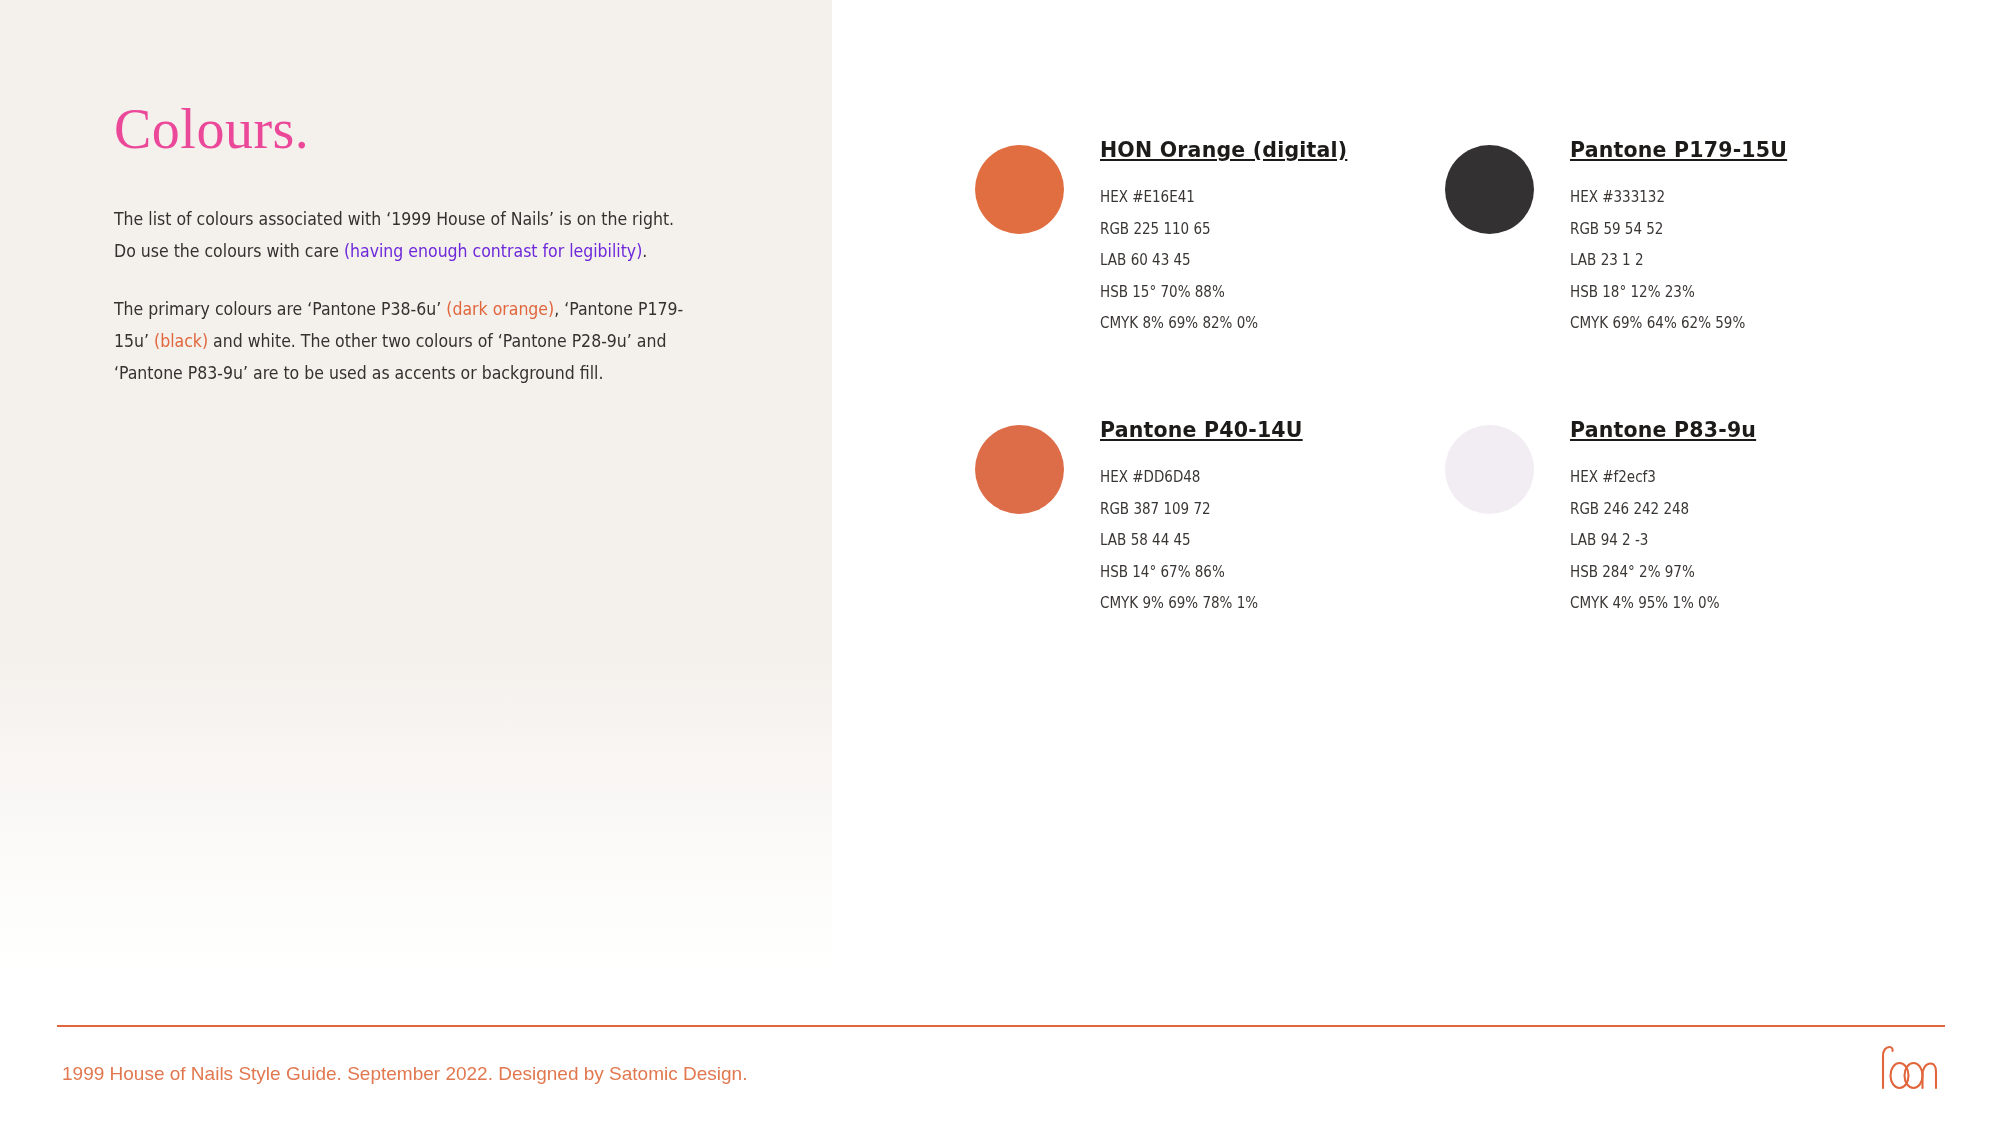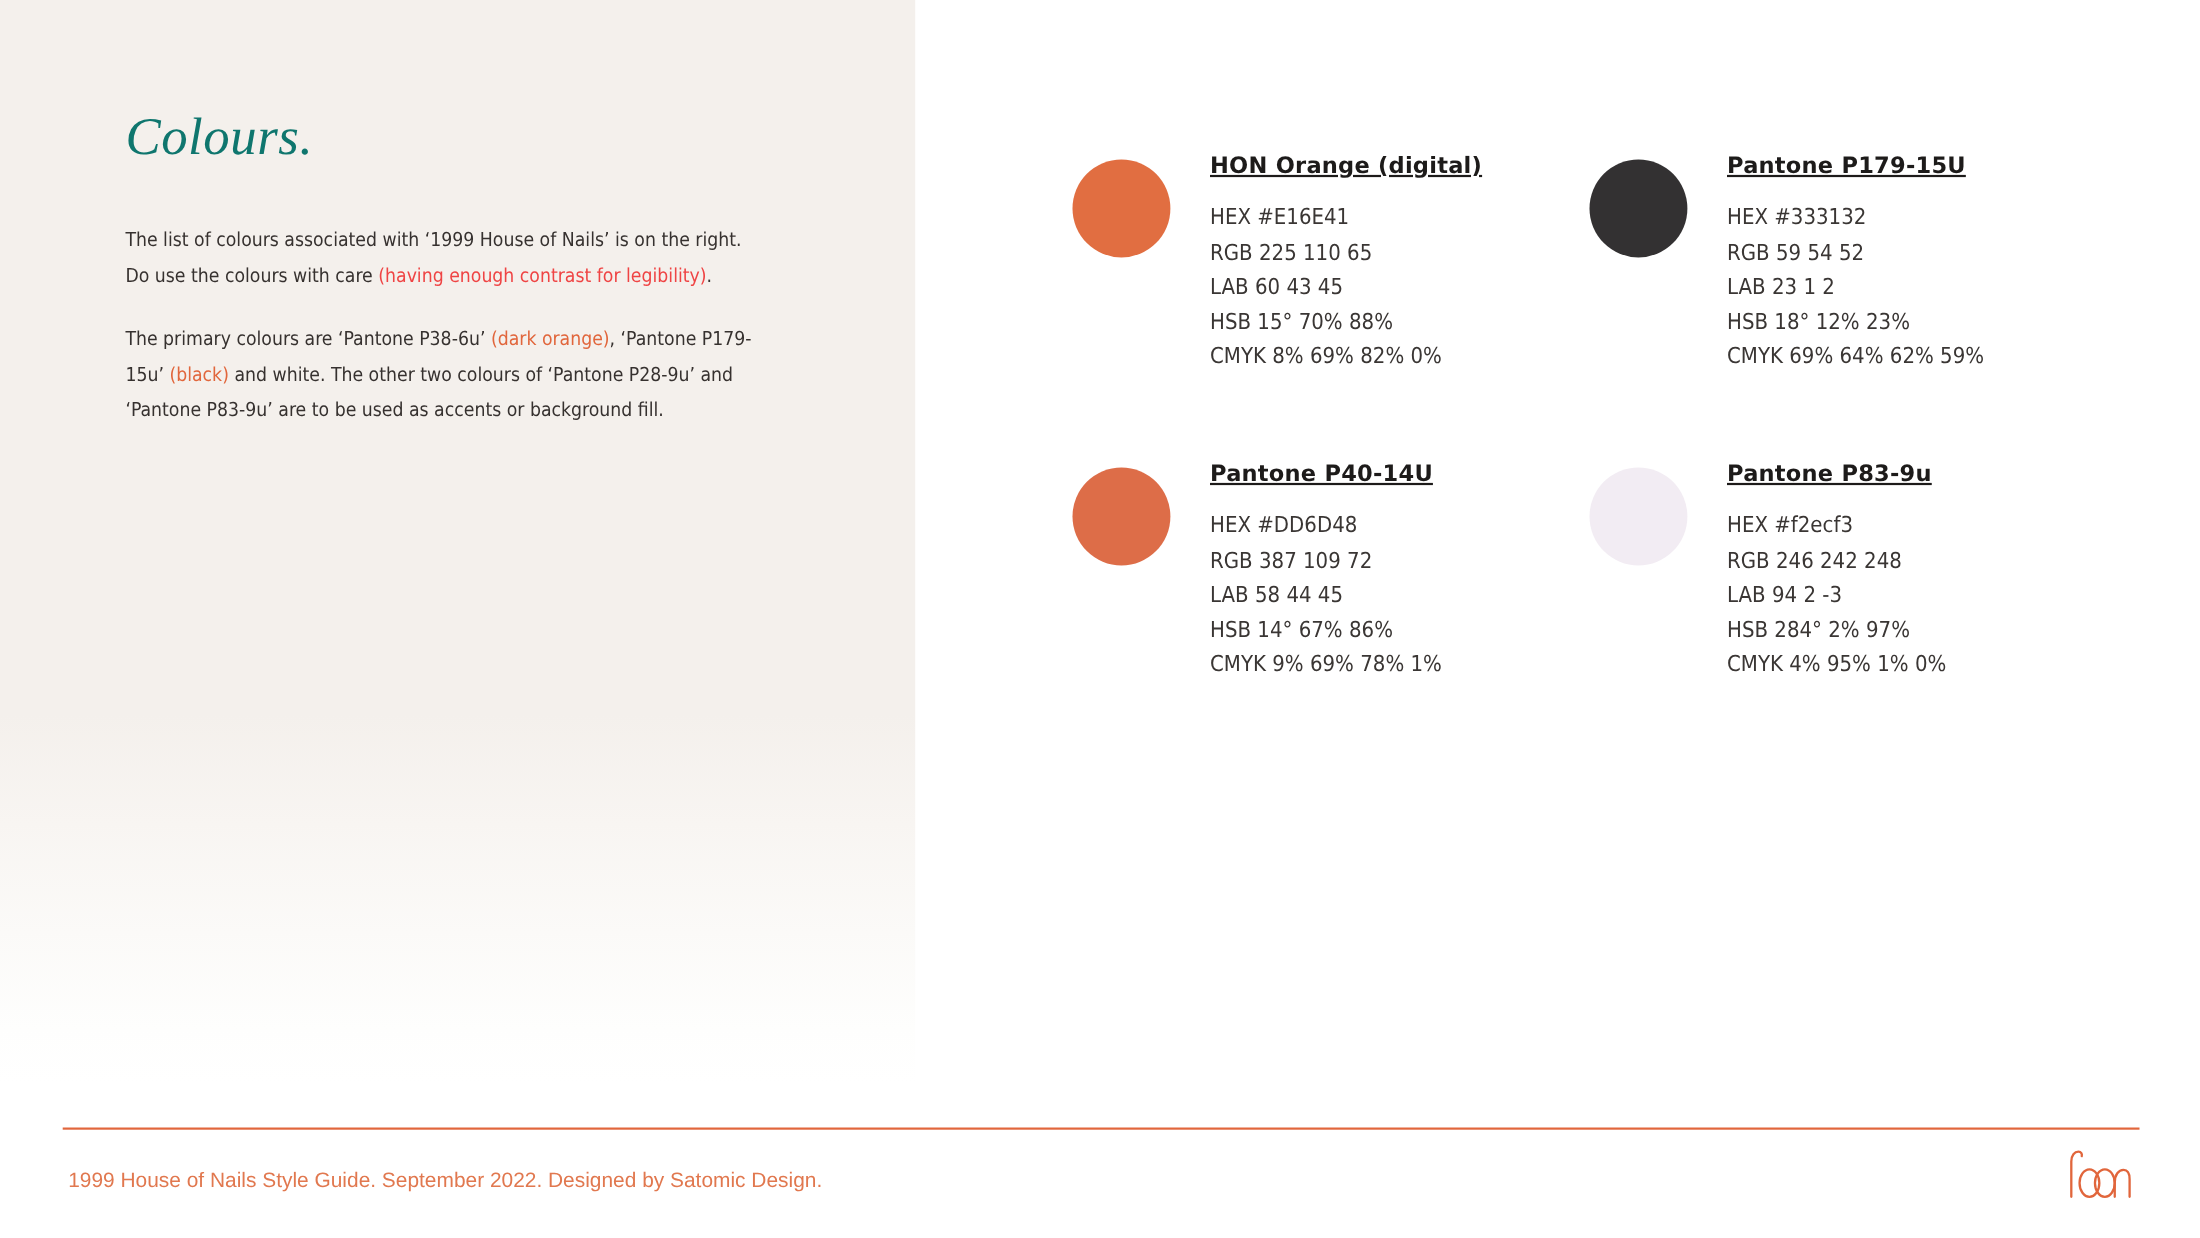--- a/index.html
+++ b/index.html
@@ -31,26 +31,25 @@
         #fefefd 95%,
         #ffffff 100%);
   }
 
   
   #page-title {
     position: absolute;
     left: 114px;
     top: 101px;
     font-family: "Liberation Serif", "DejaVu Serif", serif;
-    font-size: 48px;
+    font-size: 56px;
     line-height: 1;
-    color: #0f766e;
+    color: #ec4899;
     letter-spacing: 0.5px;
     white-space: nowrap;
-    font-style: italic;
   }
 
   
   .intro-block {
     position: absolute;
     left: 114px;
     width: 580px;
     font-size: 17.5px;
     line-height: 32px;
     color: #36312f;
@@ -93,21 +92,21 @@
     font-size: 20.5px;
     font-weight: bold;
     color: #1d1b1a;
     letter-spacing: 0.2px;
     margin-bottom: 20px;
     white-space: nowrap;
     text-decoration: underline;
   }
   .swatch-spec {
     font-family: "DejaVu Sans", "Liberation Sans", sans-serif;
-    font-size: 20px;
+    font-size: 15px;
     color: #3a3634;
     line-height: 31.5px;
     white-space: nowrap;
     font-stretch: condensed;
   }
 
   
   #footer-rule {
     position: absolute;
     left: 57px;
@@ -134,21 +133,21 @@
     height: 52px;
   }
 </style>
 </head>
 <body>
 
 <div id="left-panel"></div>
 
 <div id="page-title">Colours.</div>
 
-<div class="intro-block" id="intro-p1"><span>The list of colours associated with ‘1999 House of Nails’ is on the right. Do use the colours with care </span><span class="accent-text" style="color: #ef4444;">(having enough contrast for legibility)</span><span>.</span></div>
+<div class="intro-block" id="intro-p1"><span>The list of colours associated with ‘1999 House of Nails’ is on the right. Do use the colours with care </span><span class="accent-text" style="color: #6d28d9;">(having enough contrast for legibility)</span><span>.</span></div>
 
 <div class="intro-block" id="intro-p2"><span>The primary colours are ‘Pantone P38-6u’ </span><span class="accent-text" style="color: rgb(225, 102, 60);">(dark orange)</span><span>, ‘Pantone P179-15u’ </span><span class="accent-text" style="color: rgb(225, 102, 60);">(black)</span><span> and white. The other two colours of ‘Pantone P28-9u’ and ‘Pantone P83-9u’ are to be used as accents or background fill.</span></div>
 
 <div id="swatch-grid">
 
   <div class="swatch-card">
     <div class="swatch-dot" style="background: rgb(225, 110, 65);"></div>
     <div class="swatch-info">
       <div class="swatch-name">HON Orange (digital)</div>
       <div class="swatch-spec">HEX #E16E41</div>

